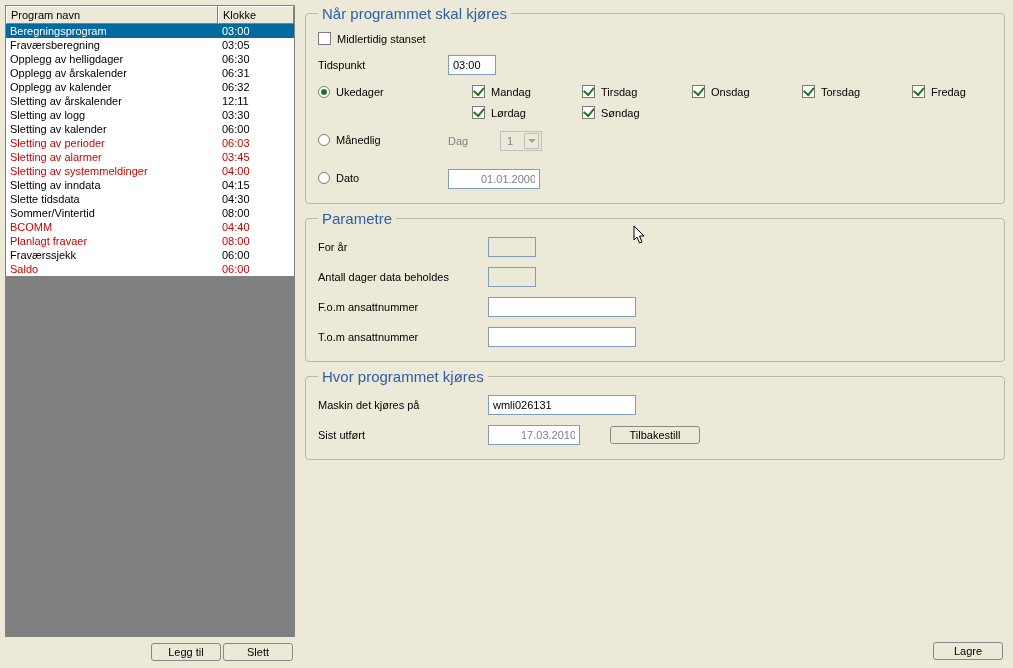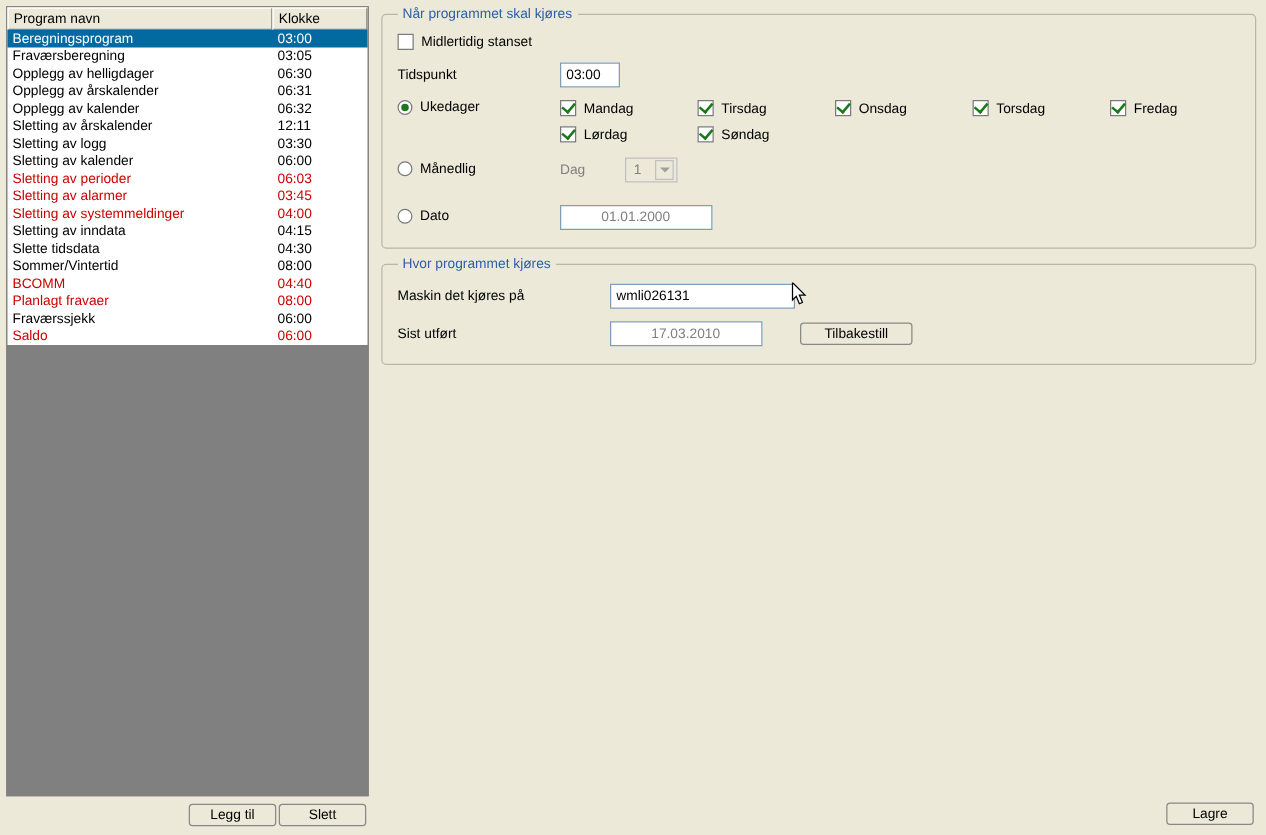--- a/index.html
+++ b/index.html
@@ -60,21 +60,21 @@
 
 fieldset {
   border: 1px solid #b8b8a8;
   border-radius: 4px;
   padding: 10px 12px 14px 12px;
   margin-bottom: 6px;
   position: relative;
 }
 legend {
   color: #2d5ea8;
-  font-size: 11px;
+  font-size: 15px;
   padding: 0 4px;
 }
 
 .row { display: flex; align-items: center; margin-bottom: 10px; }
 .row:last-child { margin-bottom: 0; }
 .label-col { width: 130px; }
 .label-col-wide { width: 170px; }
 
 .checkbox, .radio {
   display: inline-flex; align-items: center; gap: 6px; cursor: pointer;
@@ -93,21 +93,21 @@
 }
 .radio-dot.checked::after {
   content: ""; width: 6px; height: 6px; background: #1a7a1a; border-radius: 50%;
 }
 
 .text-input {
   border: 1px solid #7f9db9; background: #fff; font-size: 11px; font-family: inherit;
   padding: 2px 4px; height: 20px;
 }
 .text-input.small { width: 48px; }
-.text-input.med { width: 122px; padding-left: 32px; }
+.text-input.med { width: 92px; padding-left: 32px; }
 .text-input.wide { width: 148px; }
 .text-input[readonly] { color: #808080; background: #ece9d8; }
 .text-input.white-ro[readonly] { background: #fff; }
 
 .select-disabled {
   width: 42px; height: 20px; border: 1px solid #c0c0c0; background: #ece9d8;
   display: inline-flex; align-items: center; justify-content: space-between;
   padding: 0 2px 0 6px; color: #808080;
 }
 .select-disabled .chev {
@@ -238,21 +238,21 @@
           <span class="checkbox-box"></span>
           <span>Midlertidig stanset</span>
         </label>
       </div>
 
       <div class="row">
         <div class="label-col">Tidspunkt</div>
         <input class="text-input small" value="03:00" style="">
       </div>
 
-      <div class="row" style="align-items:flex-start;">
+      <div class="row" style="align-items:flex-start;gap:24px;">
         <div class="label-col">
           <label class="radio">
             <span class="radio-dot checked"></span>
             <span>Ukedager</span>
           </label>
         </div>
         <div class="weekday-grid">
           <div class="weekday-row">
             <label class="checkbox">
                 <span class="checkbox-box checked"></span>
@@ -306,20 +306,39 @@
         <div class="label-col">
           <label class="radio">
             <span class="radio-dot"></span>
             <span>Dato</span>
           </label>
         </div>
         <input class="text-input med white-ro" readonly="" value="01.01.2000" style="">
       </div>
     </fieldset>
 
+    <fieldset>
+      <legend>Parametre</legend>
+      <div class="row">
+        <div class="label-col-wide">For år</div>
+        <input class="text-input small" readonly="" style="">
+      </div>
+      <div class="row">
+        <div class="label-col-wide">Antall dager data beholdes</div>
+        <input class="text-input small" readonly="" style="">
+      </div>
+      <div class="row">
+        <div class="label-col-wide">F.o.m ansattnummer</div>
+        <input class="text-input wide" style="">
+      </div>
+      <div class="row">
+        <div class="label-col-wide">T.o.m ansattnummer</div>
+        <input class="text-input wide" style="">
+      </div>
+    </fieldset>
 
     <fieldset>
       <legend>Hvor programmet kjøres</legend>
       <div class="row">
         <div class="label-col-wide">Maskin det kjøres på</div>
         <input class="text-input wide" value="wmli026131" style="">
       </div>
       <div class="row">
         <div class="label-col-wide">Sist utført</div>
         <input class="text-input med white-ro" readonly="" value="17.03.2010" style="">

